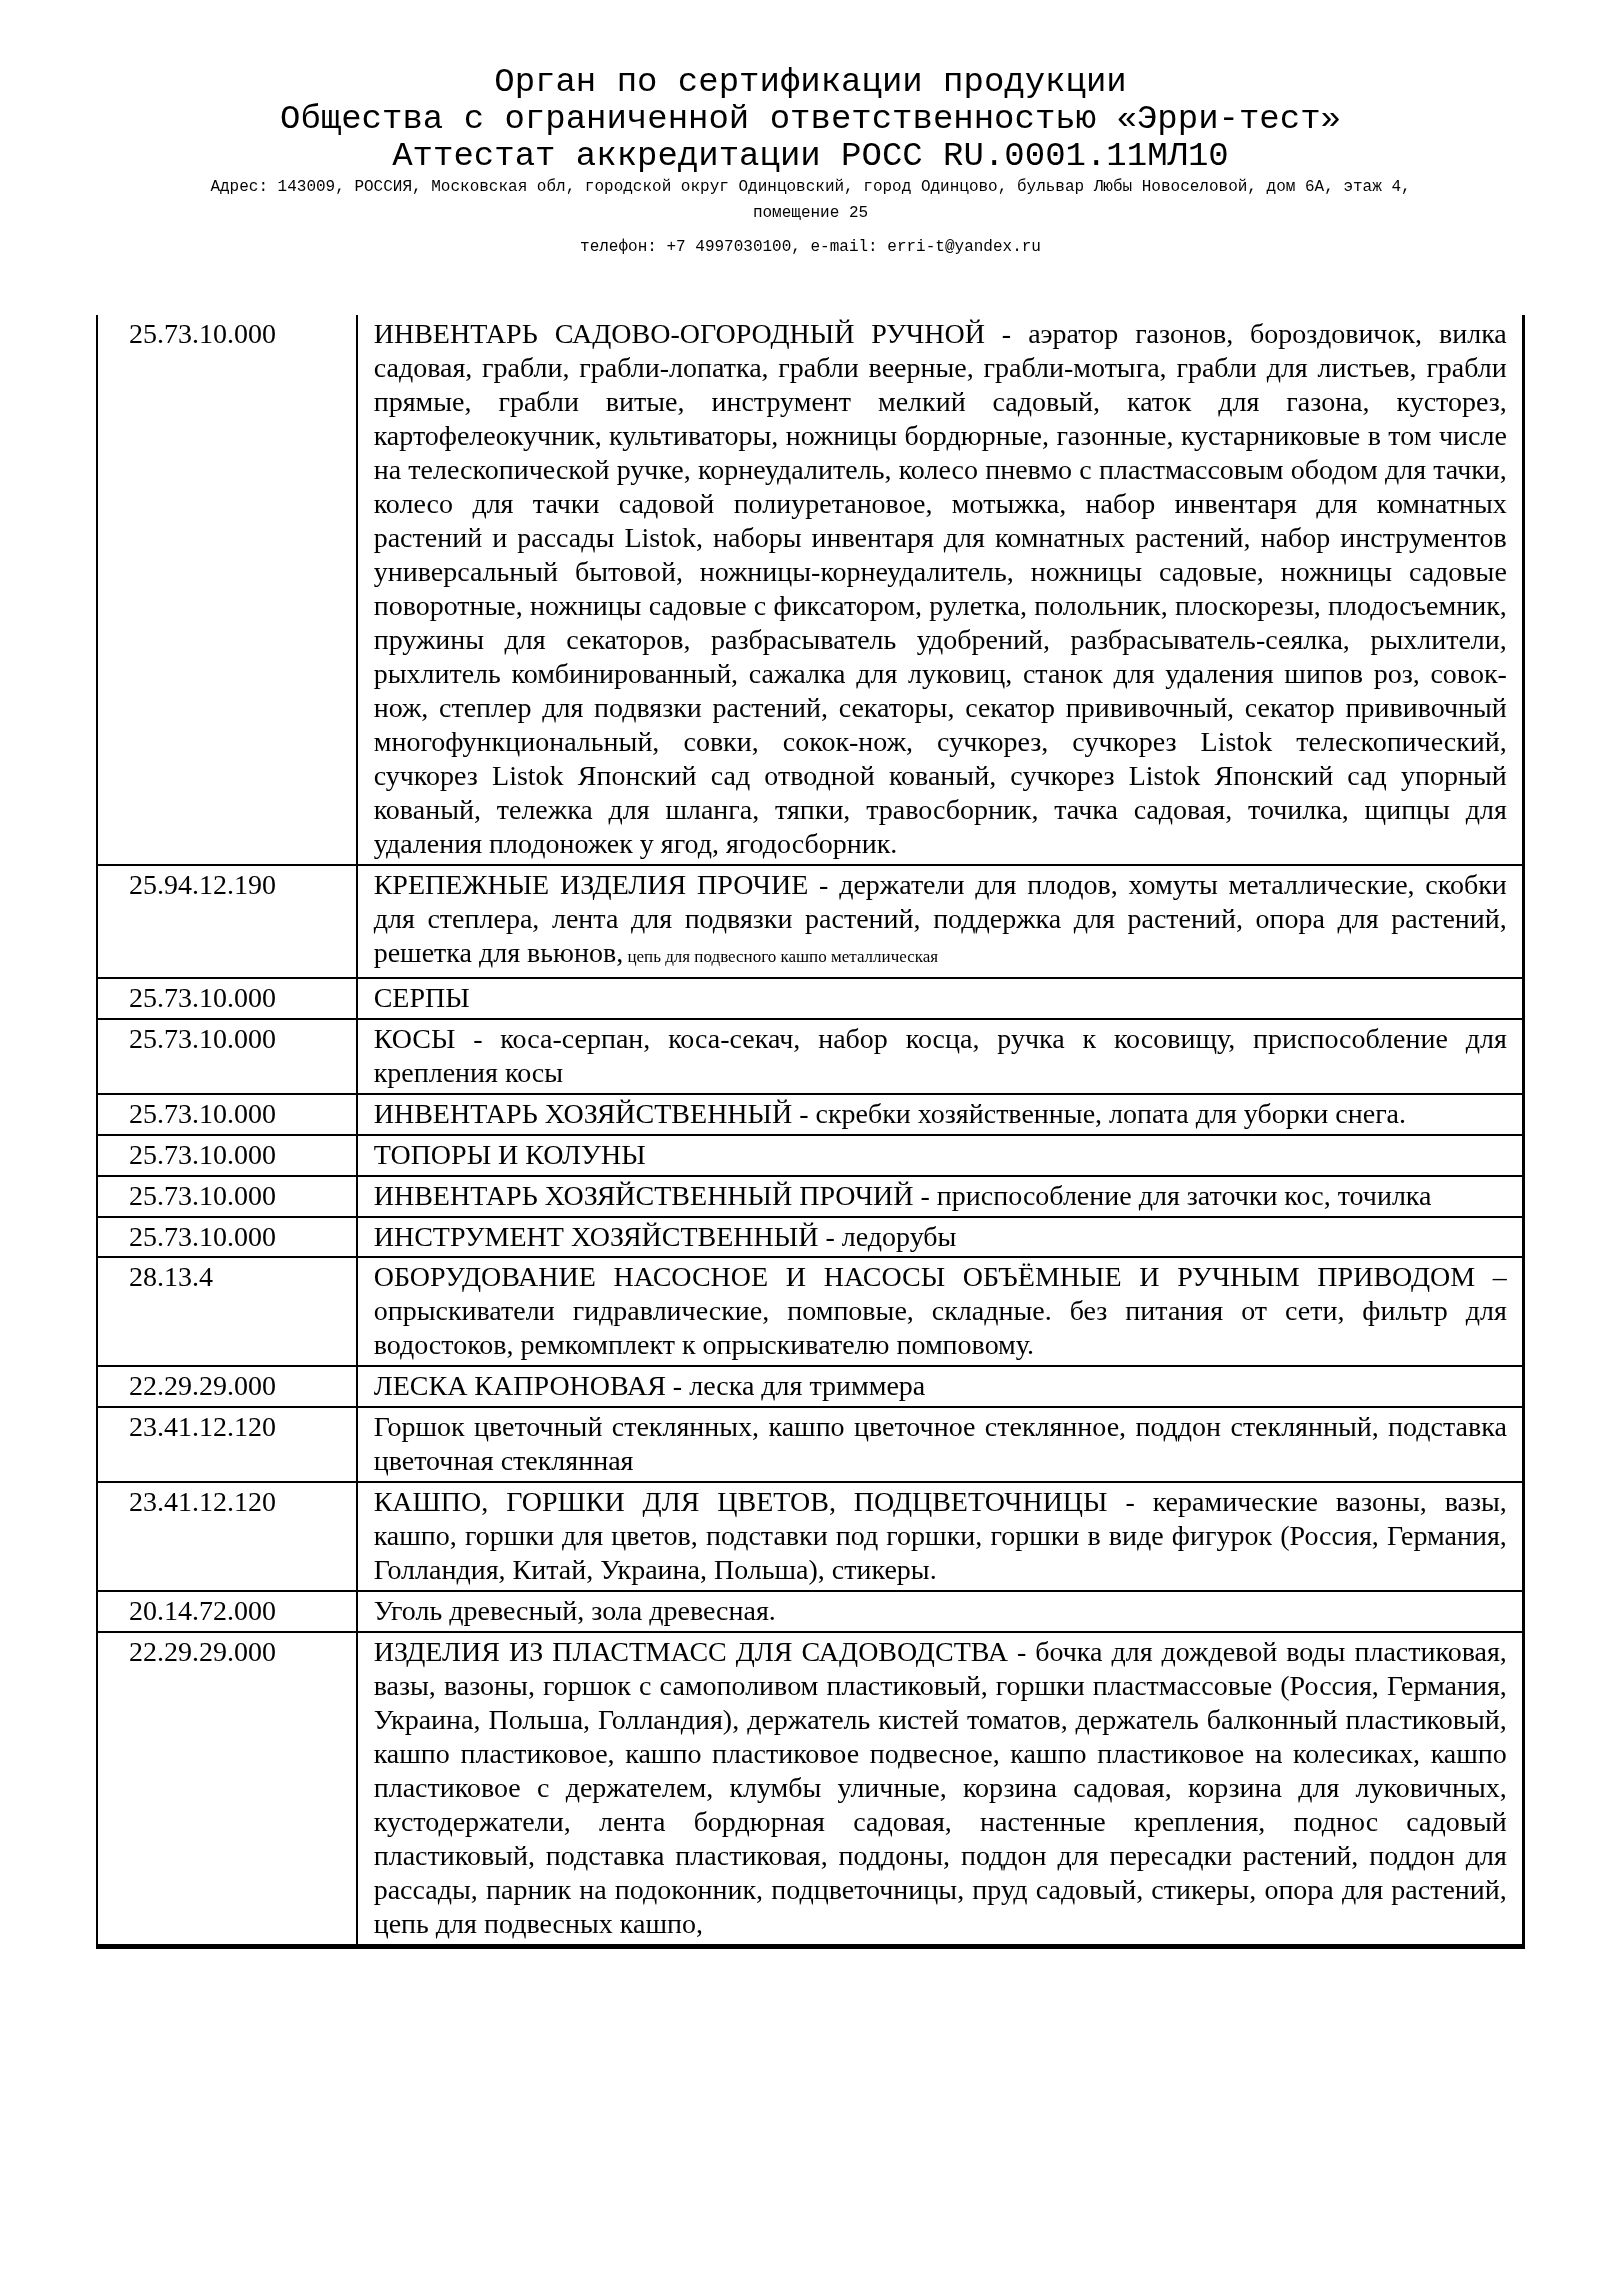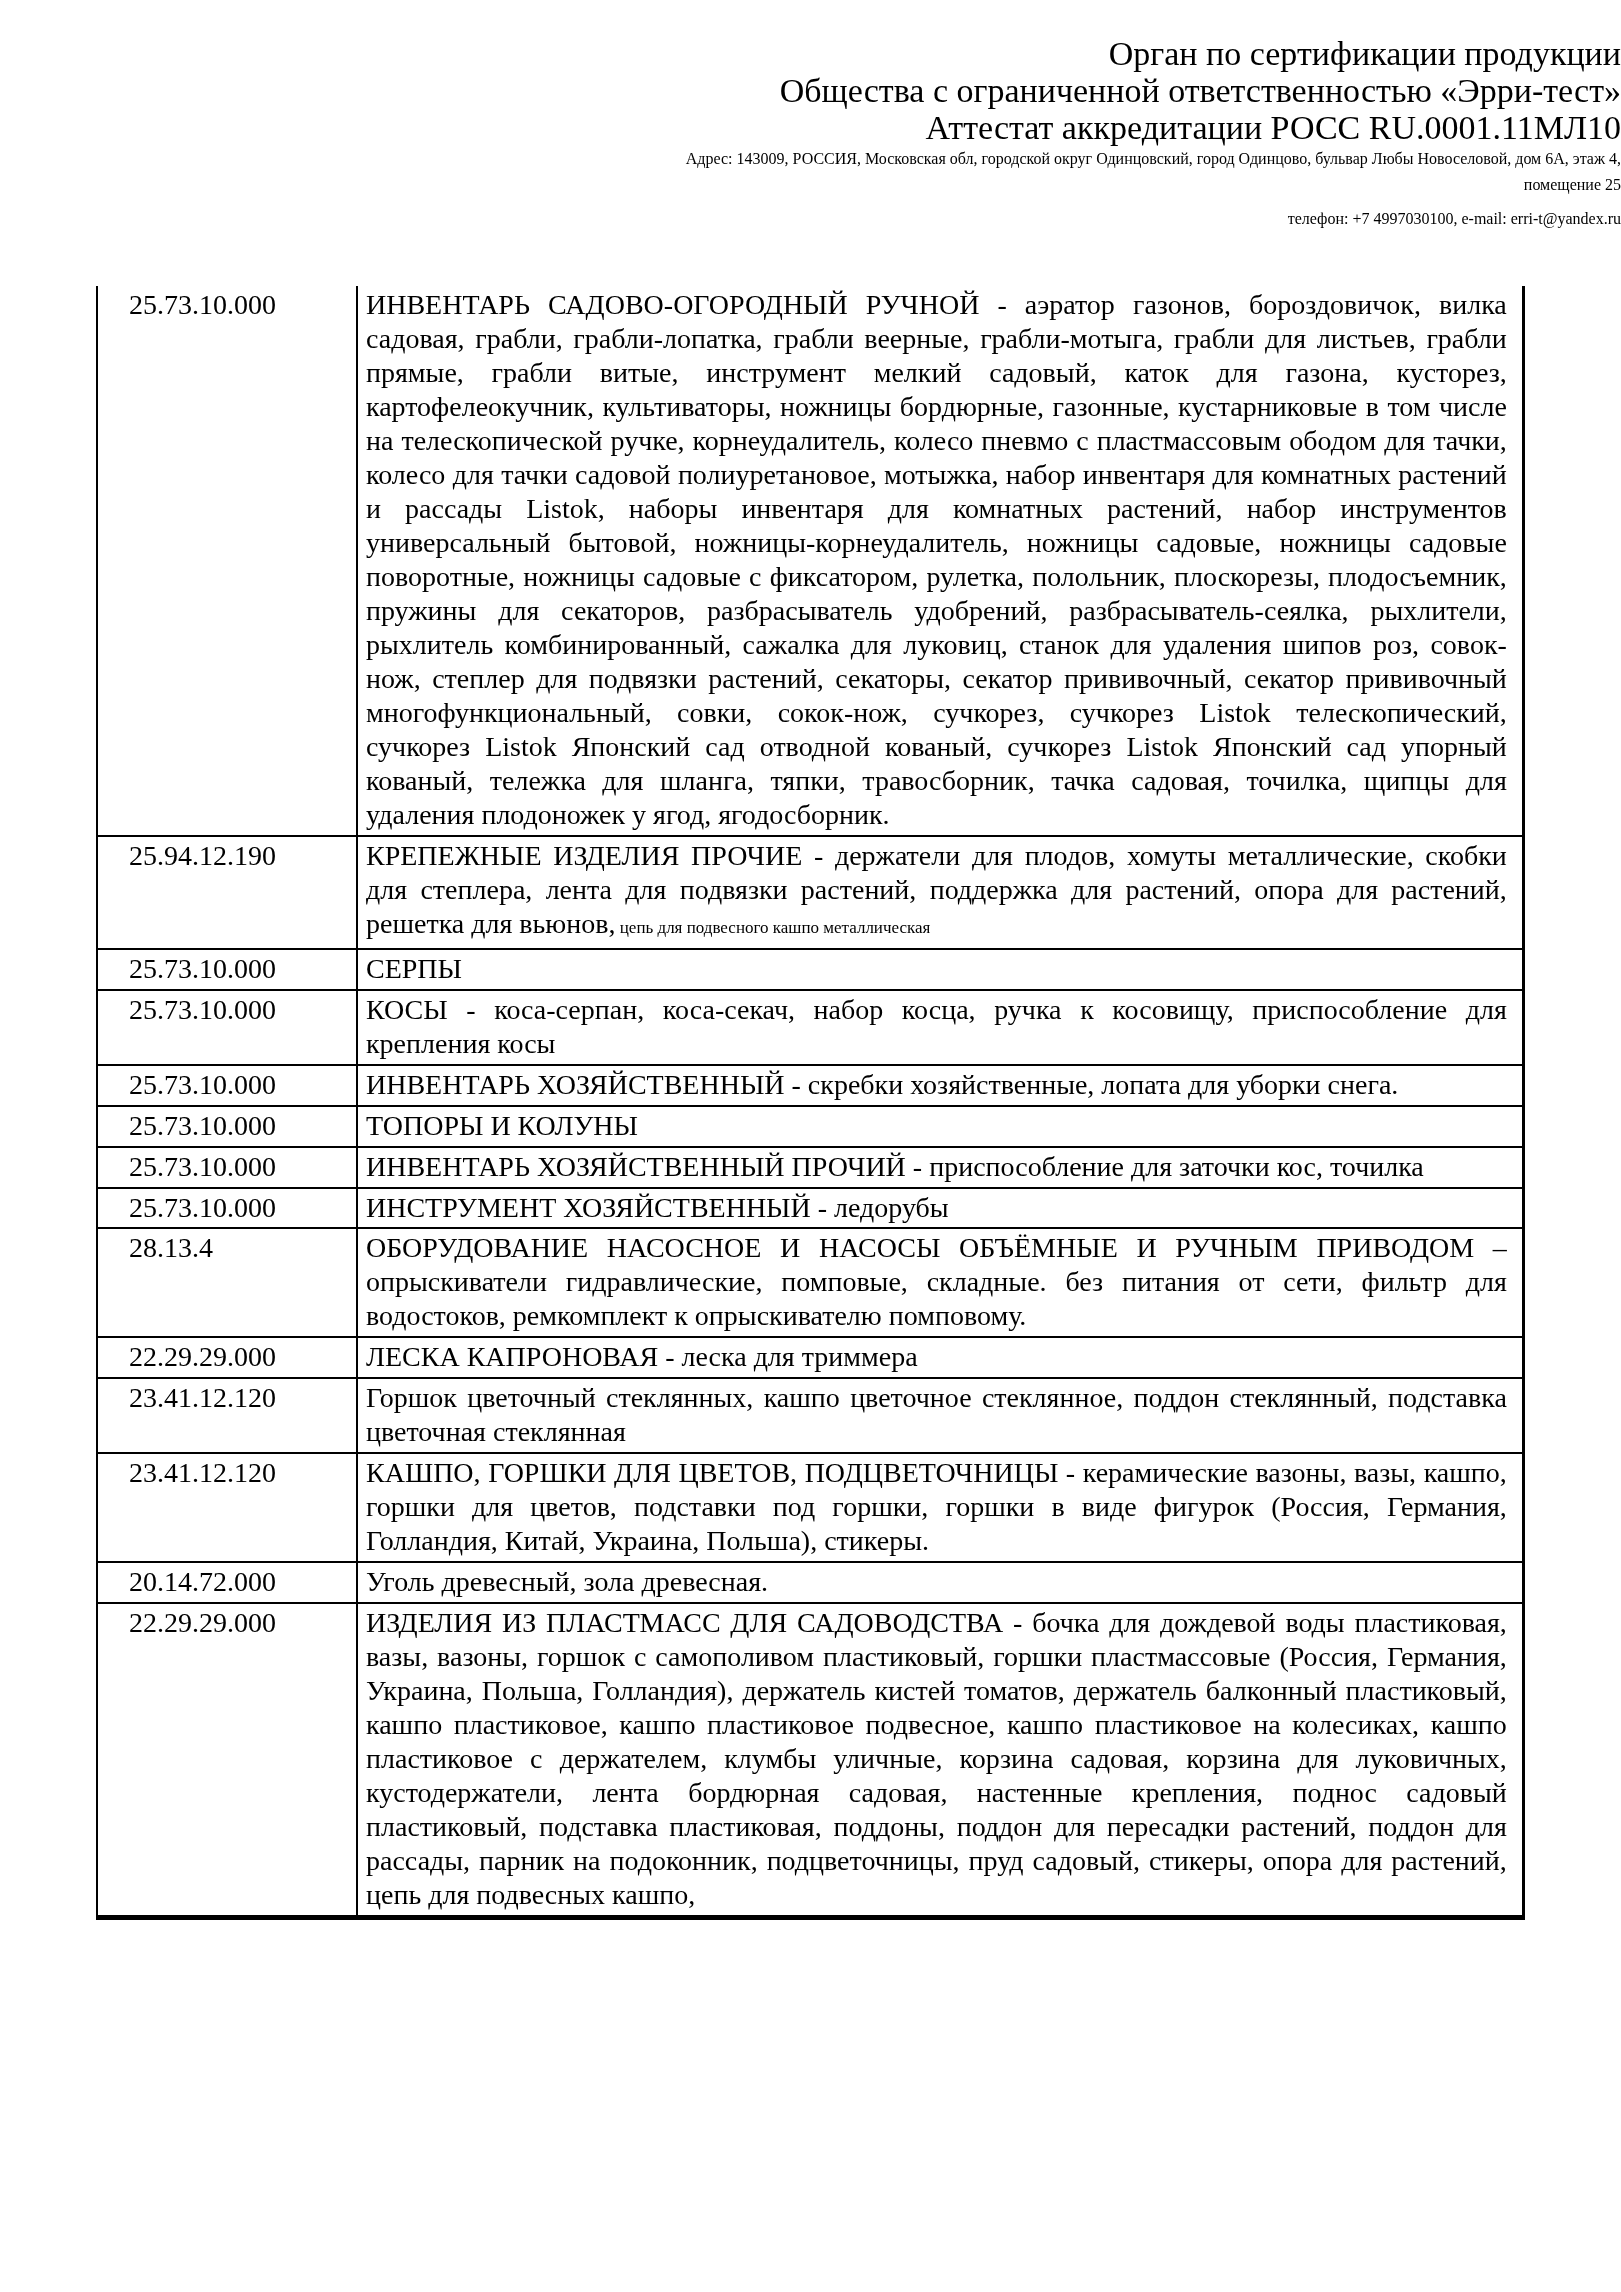--- a/index.html
+++ b/index.html
@@ -5,21 +5,21 @@
   html, body { margin: 0; padding: 0; background: #ffffff; }
   .page {
     position: relative;
     width: 1621px;
     height: 2293px;
     background: #ffffff;
     font-family: "Liberation Serif", "DejaVu Serif", serif;
     color: #000000;
     overflow: hidden;
   }
-  .header { padding-top: 35px; text-align: right; }
+  .header { padding-top: 64px; text-align: center; font-family: Liberation Mono, monospace; }
   .title-line {
     font-size: 34px;
     line-height: 37px;
     white-space: nowrap;
   }
   .addr-line {
     font-size: 16px;
     line-height: 25.5px;
     white-space: nowrap;
   }
@@ -31,21 +31,21 @@
     table-layout: fixed;
   }
   .doc-table td {
     border: 2.9px solid #000000;
     vertical-align: top;
     font-size: 28px;
     line-height: 34px;
   }
   .doc-table tr:first-child td { border-top: none; }
   .doc-table tr:last-child td { border-bottom: 5.9px solid #000000; }
-  .doc-table td:last-child { border-right: 3.9px solid #000000; padding-left: 8px; }
+  .doc-table td:last-child { border-right: 3.9px solid #000000; }
   .col-code { width: 260px; }
   .col-desc { width: 1166px; }
   .code-cell {
     padding: 2px 7.8px 2.9px 31px;
     white-space: nowrap;
     overflow: hidden;
   }
   .desc-cell {
     padding: 2px 14.7px 2.9px 15.7px;
     text-align: justify;

